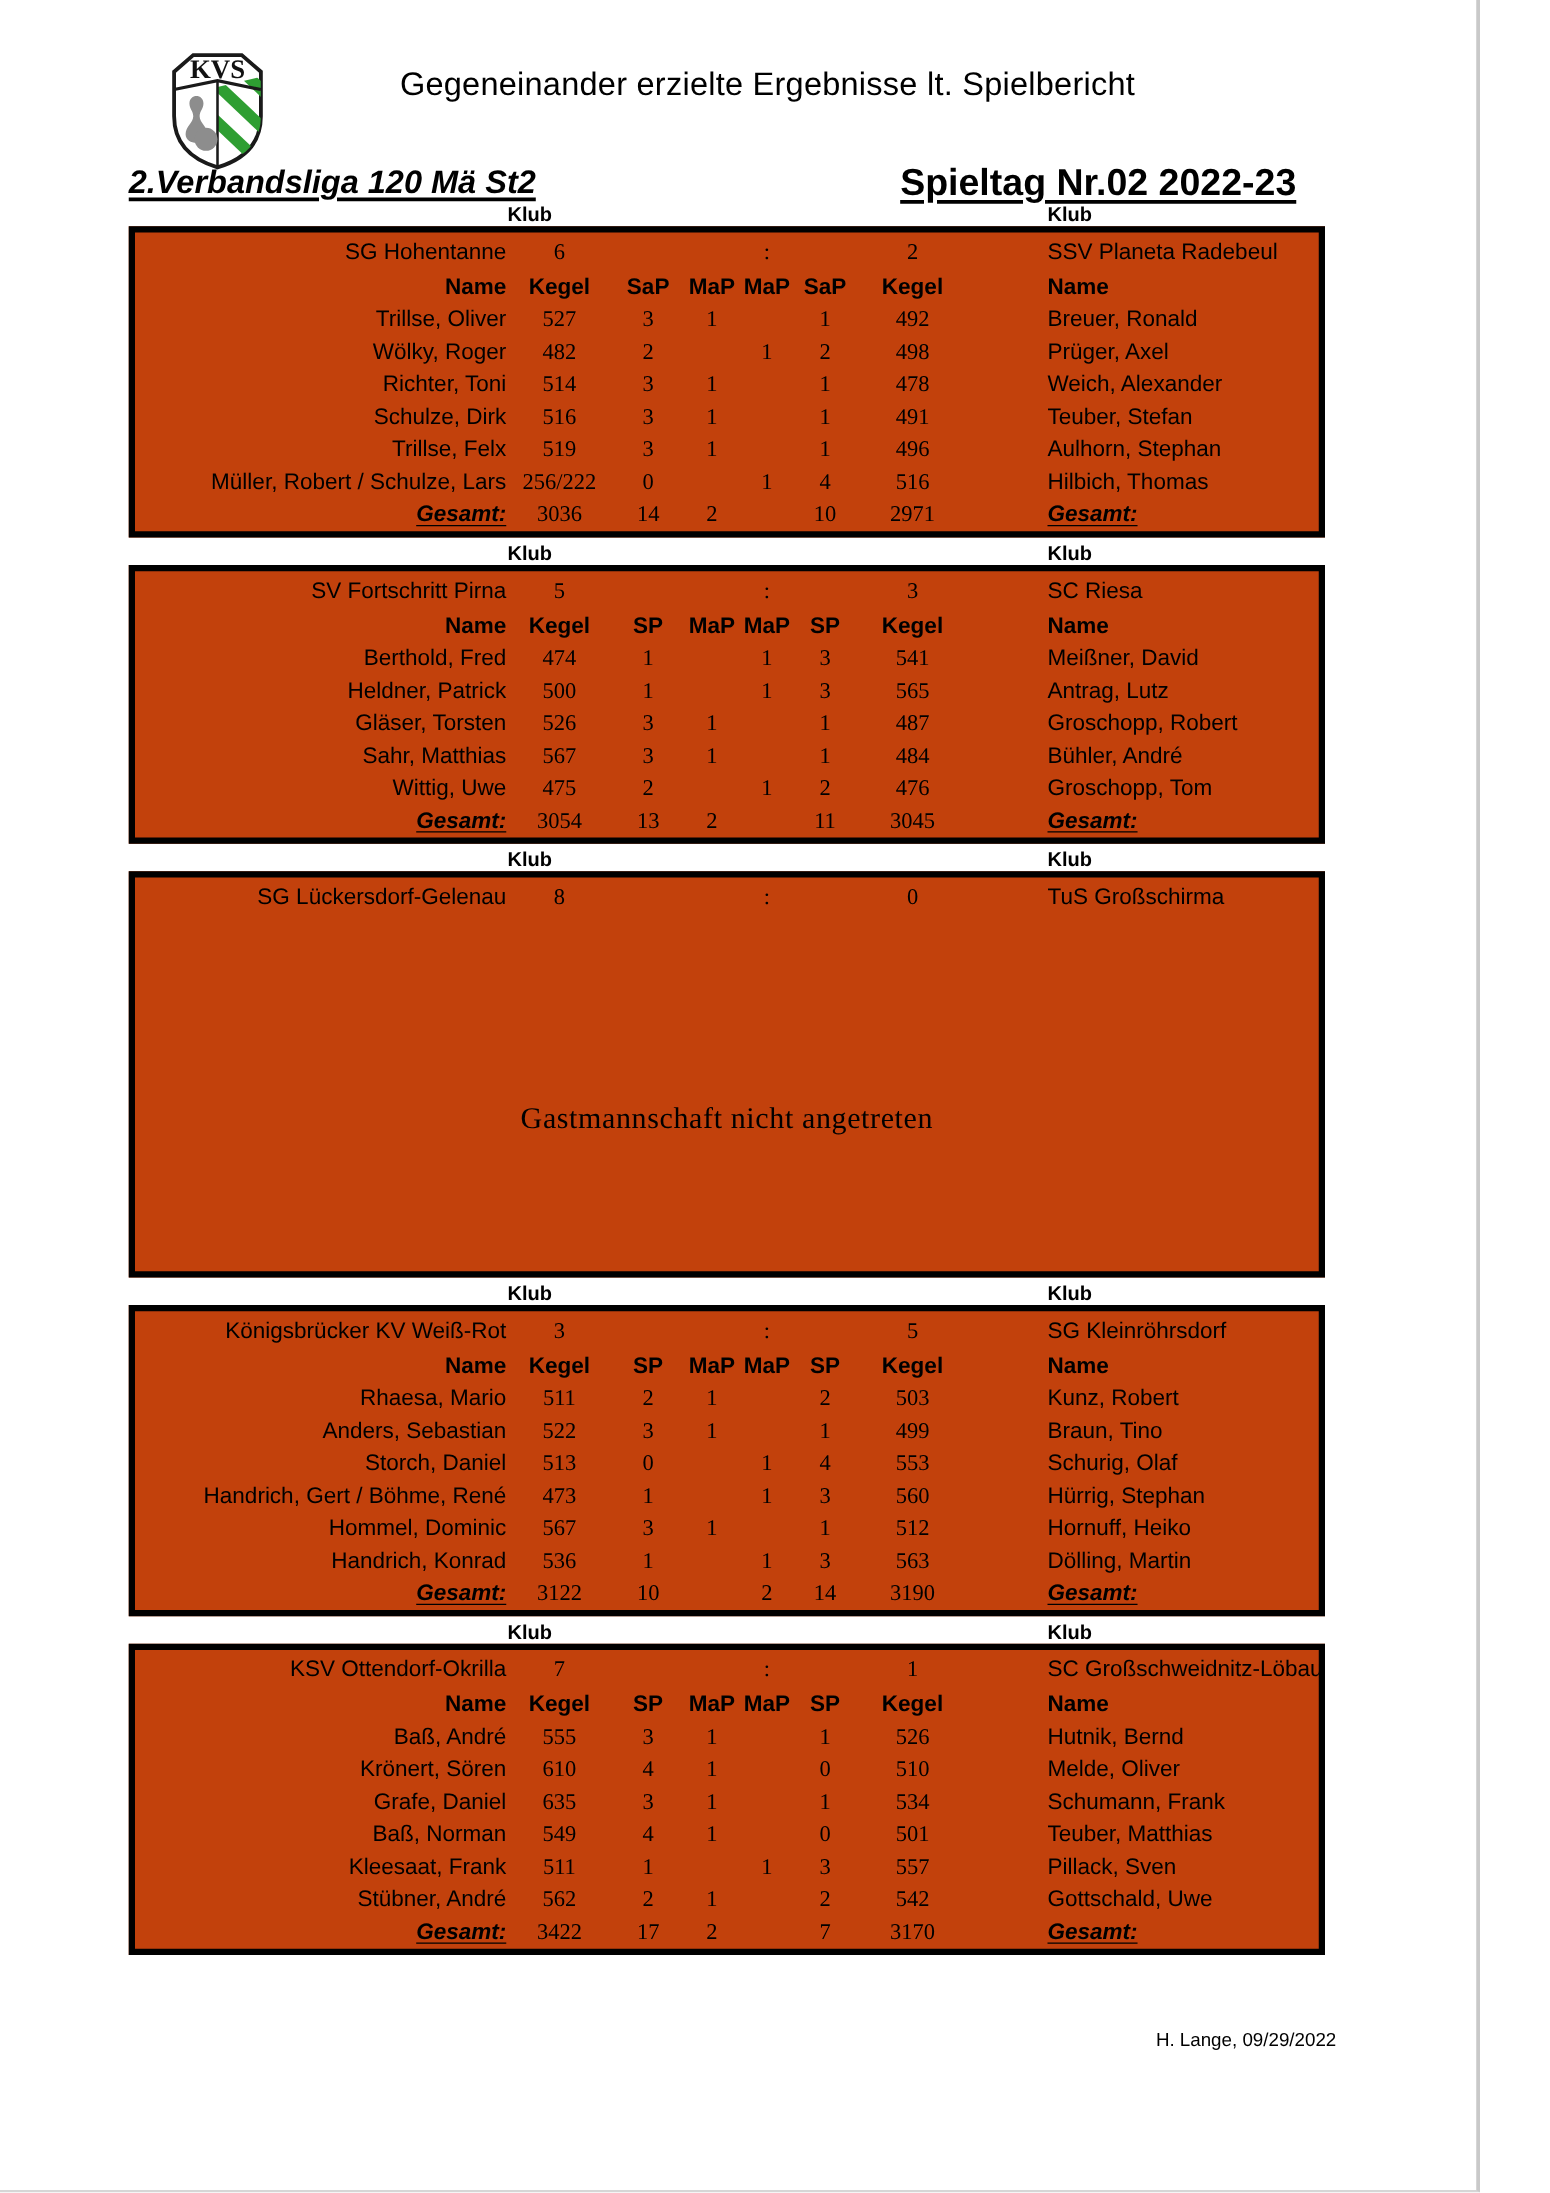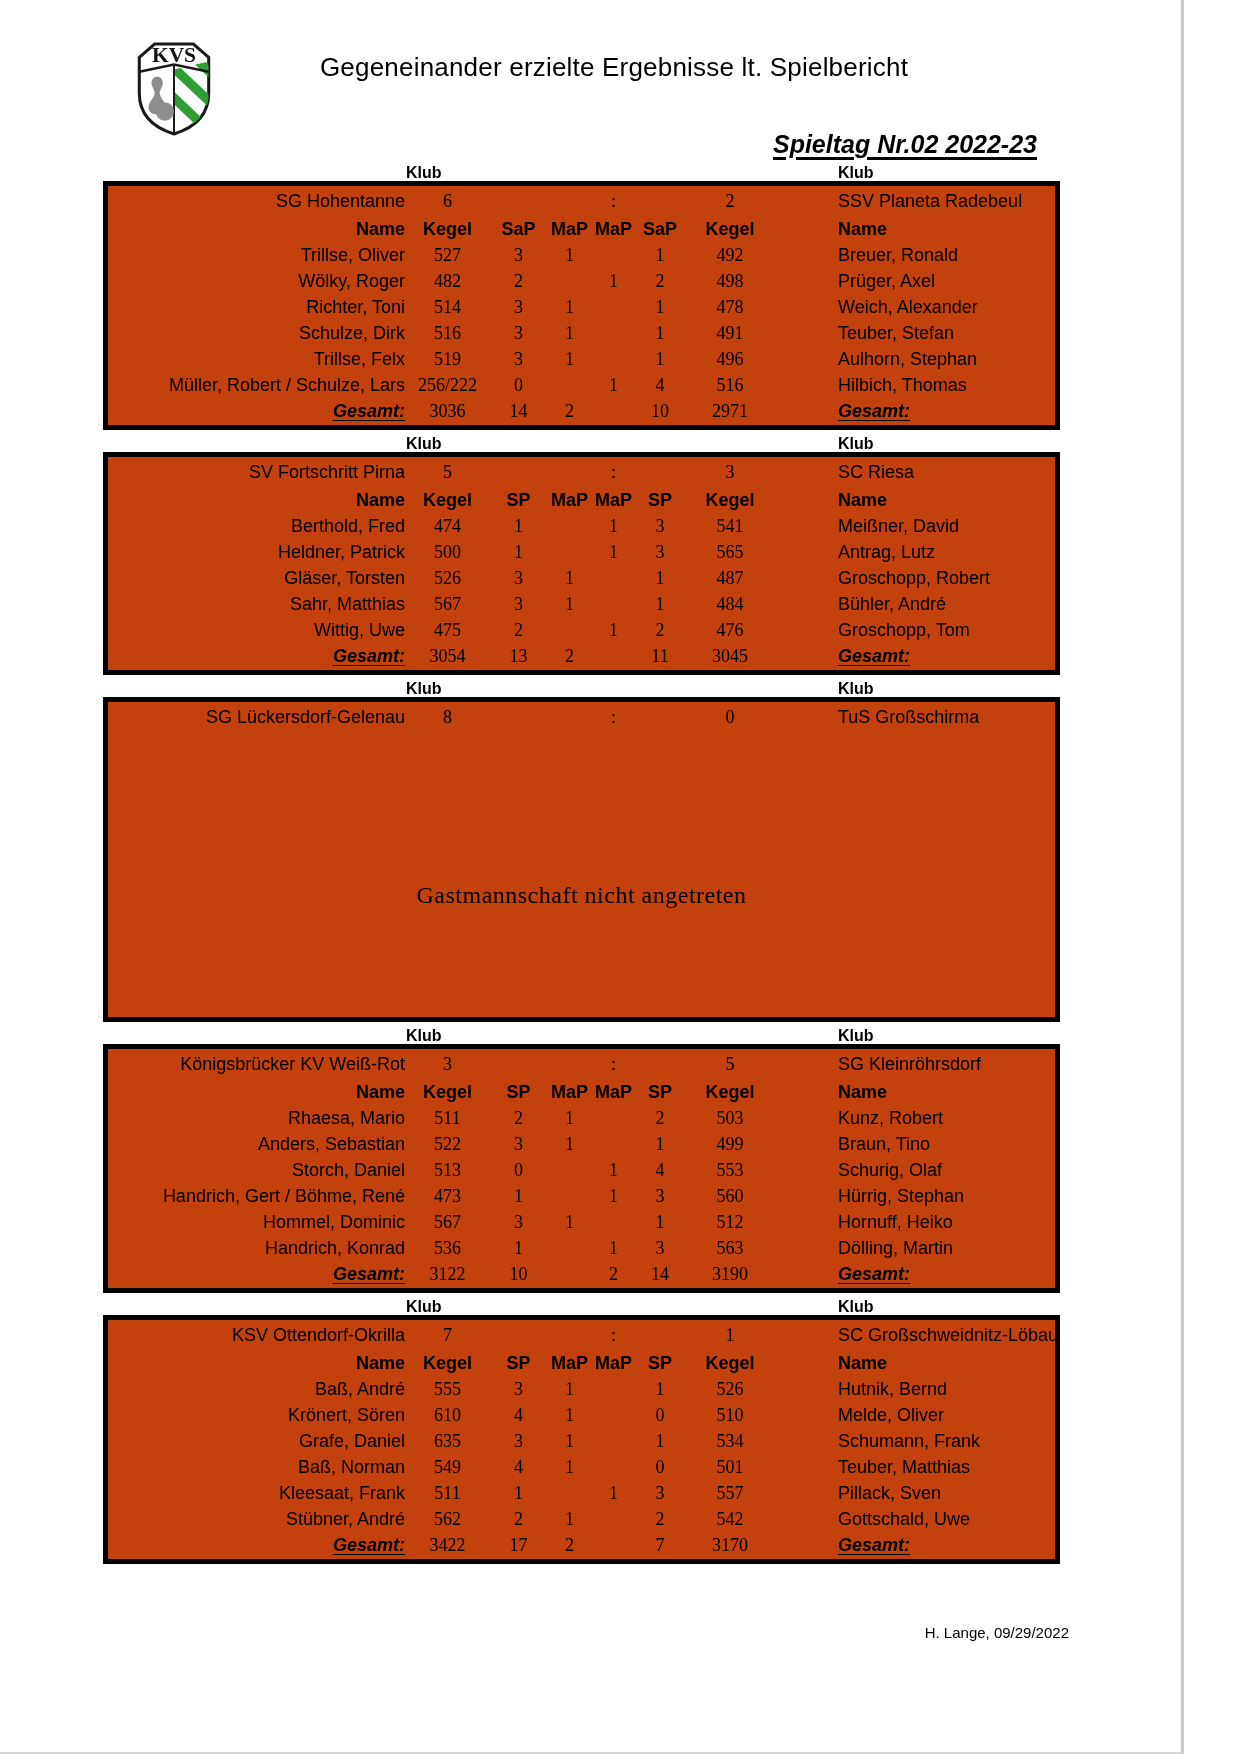--- a/index.html
+++ b/index.html
@@ -22,21 +22,21 @@
     text-align: center; font-size: 26px; letter-spacing: 0.2px; padding-left: 48px;
   }
   .subtitle-row { position: absolute; left: 103px; top: 130px; width: 934px; height: 30px; }
   .league {
     position: absolute; left: 0; top: 0;
     font-size: 26px; font-weight: bold; font-style: italic;
     text-decoration: underline; text-decoration-thickness: 2.5px; text-underline-offset: 4px;
   }
   .matchday {
     position: absolute; right: 0; top: 0;
-    font-size: 25px; font-weight: bold; font-style: italic;
+    font-size: 30px; font-weight: bold; 
     text-decoration: underline; text-decoration-thickness: 2.5px; text-underline-offset: 4px;
   }
   
   #matches { position: absolute; left: 103px; top: 163px; width: 957px; }
   .match + .match { margin-top: 4px; }
   .klub-row { position: relative; height: 18px; line-height: 20px; }
   .klub { position: absolute; font-size: 16px; font-weight: bold; }
   .kl { left: 303px; }
   .kr { left: 735px; }
   .box { border: 5px solid #000000; background: #c2410c; }
@@ -89,20 +89,21 @@
     <g fill="#8d8d8d">
       <path d="M31 42 c0 -8 -11 -8 -11 0 c0 4 3 6 3 10 c0 5 -6 8 -6 14 c0 9 17 9 17 0 c0 -6 -6 -9 -6 -14 c0 -4 3 -6 3 -10 z"></path>
       <circle cx="33" cy="70" r="9"></circle>
     </g>
     <text x="42" y="22" text-anchor="middle" font-family="Liberation Serif, serif" font-size="21" font-weight="bold" fill="#111">KVS</text>
   </svg>
 
   <div class="doc-title">Gegeneinander erzielte Ergebnisse lt. Spielbericht</div>
 
   <div class="subtitle-row">
+    <span class="league">2.Verbandsliga 120 Mä St2</span>
     <span class="matchday">Spieltag Nr.02 2022-23</span>
   </div>
 
   <div id="matches">
   <section class="match">
     <div class="klub-row">
       <span class="klub kl">Klub</span>
       <span class="klub kr">Klub</span>
     </div>
     <div class="box">

